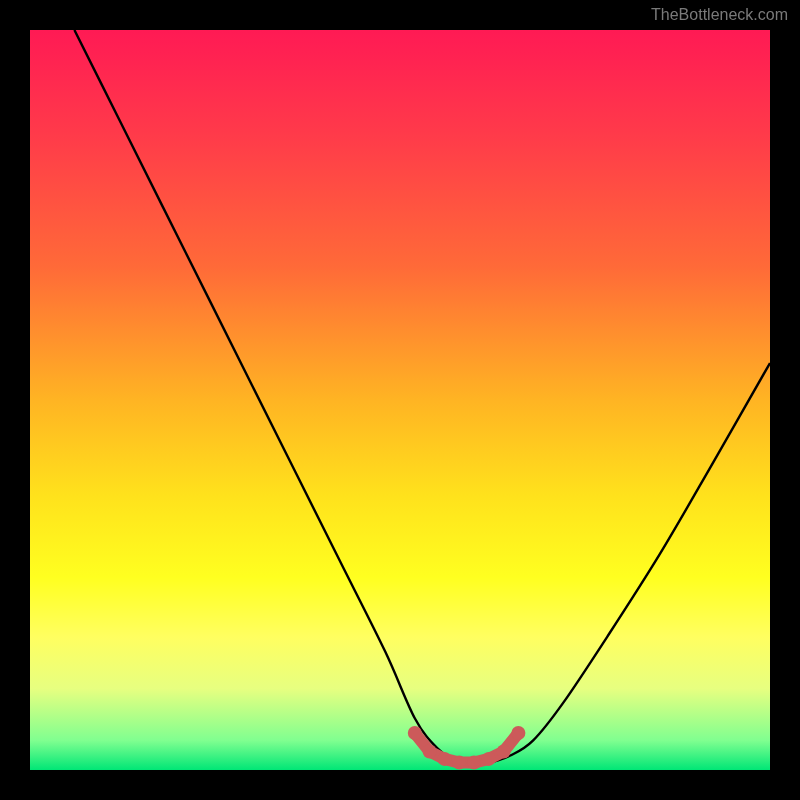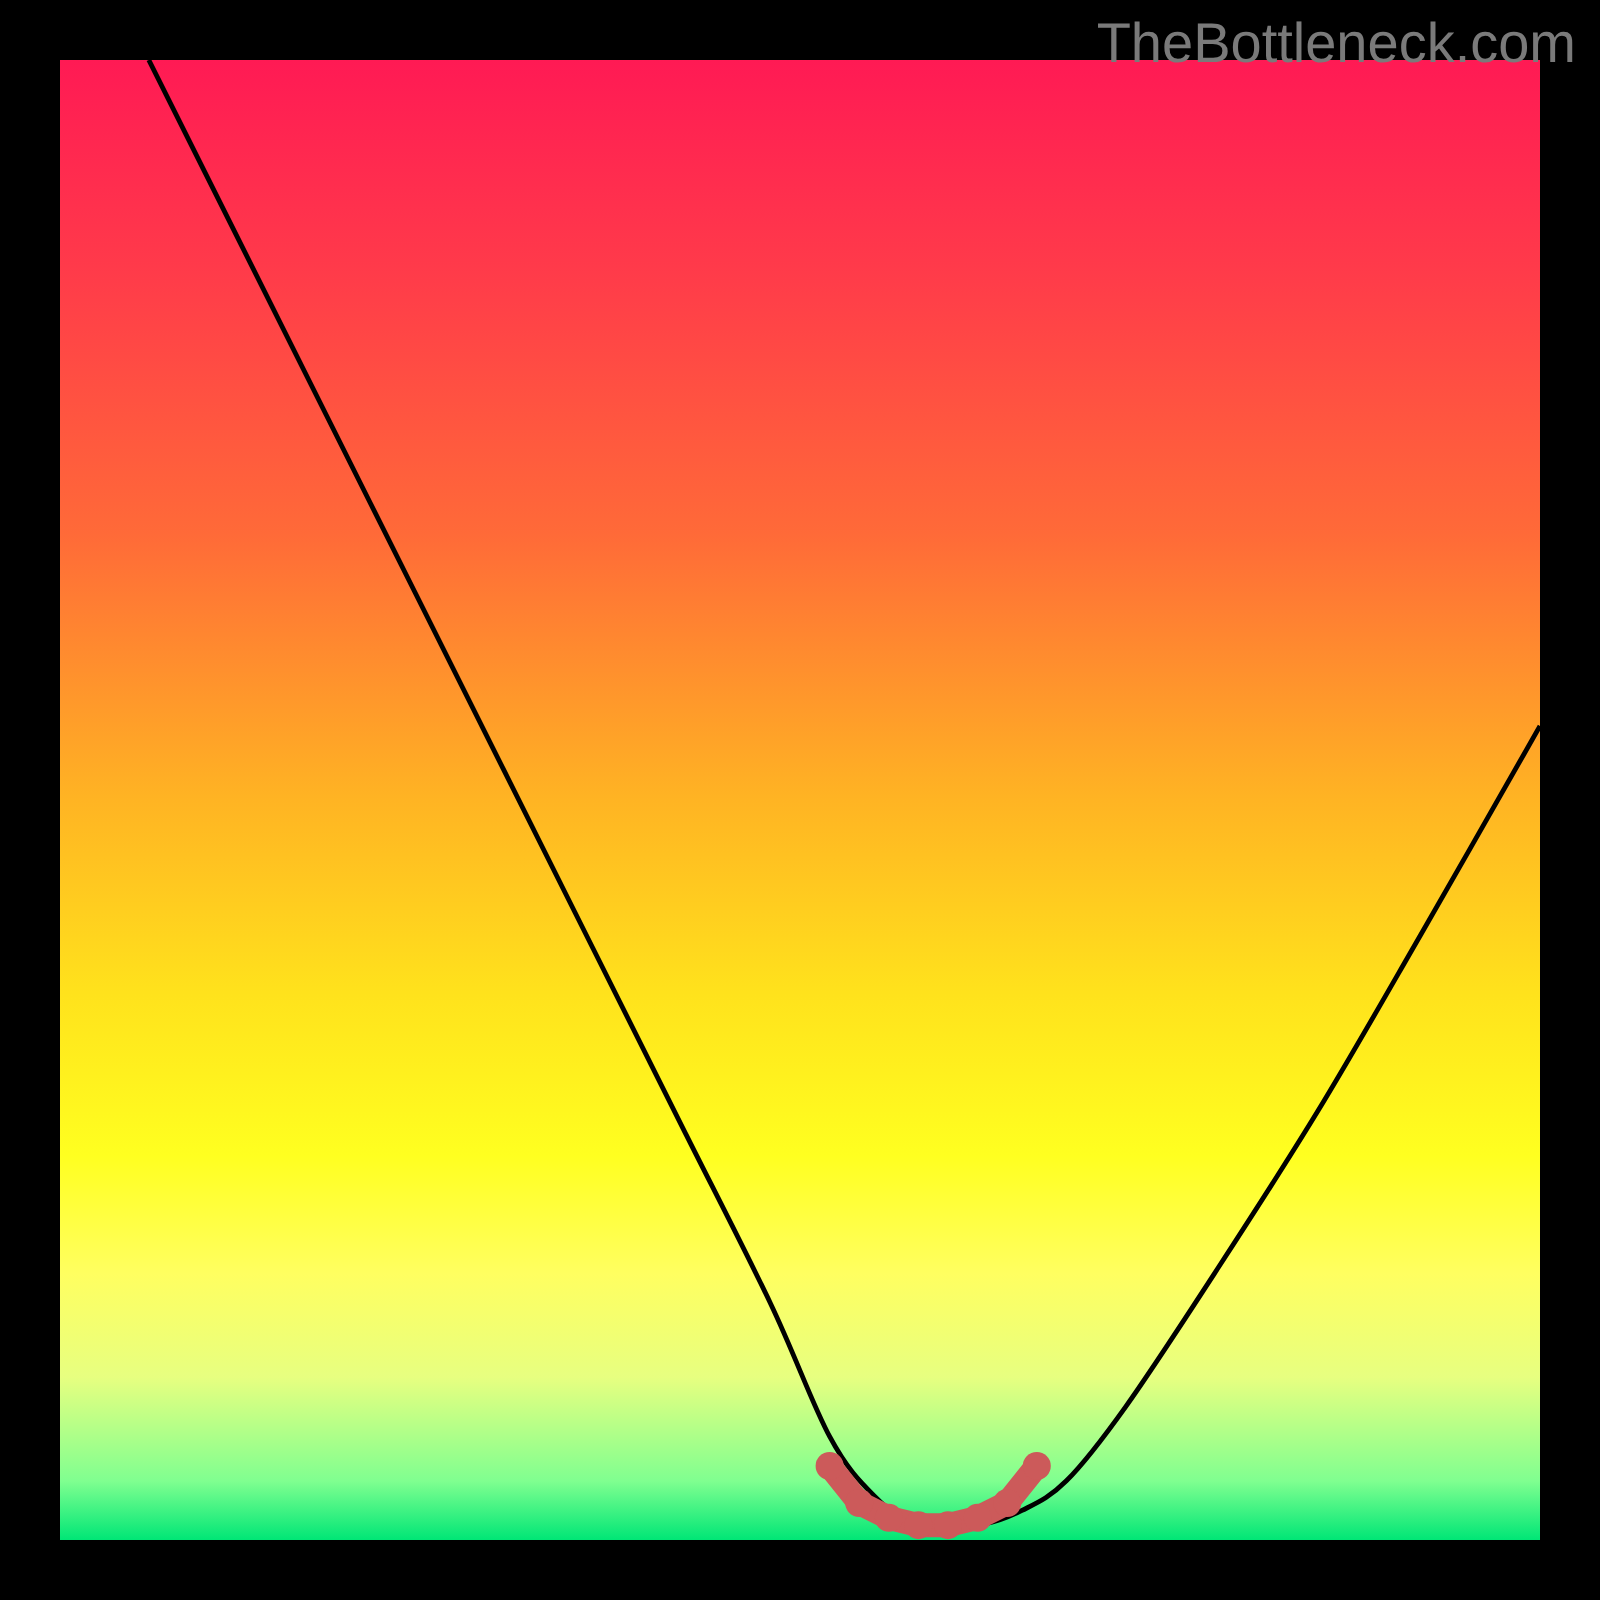--- a/index.html
+++ b/index.html
@@ -38,21 +38,21 @@
   }
   svg.curve {
     position: absolute;
     inset: 0;
   }
   .attribution {
     position: absolute;
     top: 6px;
     right: 12px;
     color: #7a7a7a;
-    font-size: 28px;
+    font-size: 16px;
     font-weight: 500;
     letter-spacing: 0px;
   }
 </style>
 </head>
 <body>
 
 <div class="chart-container">
   <div class="chart-bg"></div>
   <svg class="curve" viewBox="0 0 740 740" preserveAspectRatio="none">

